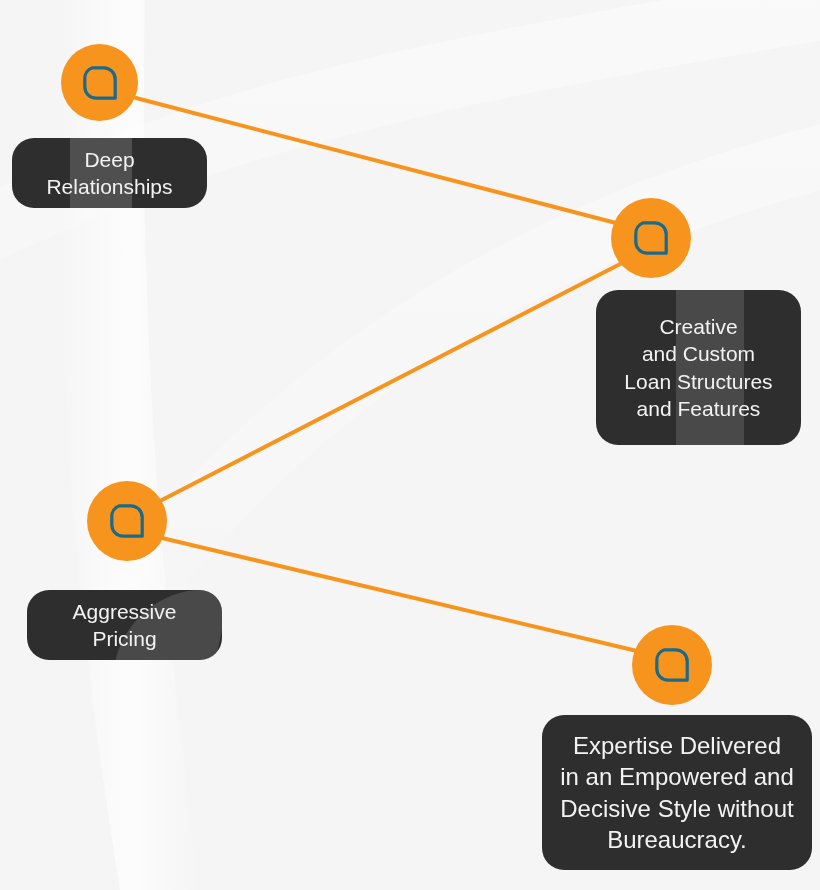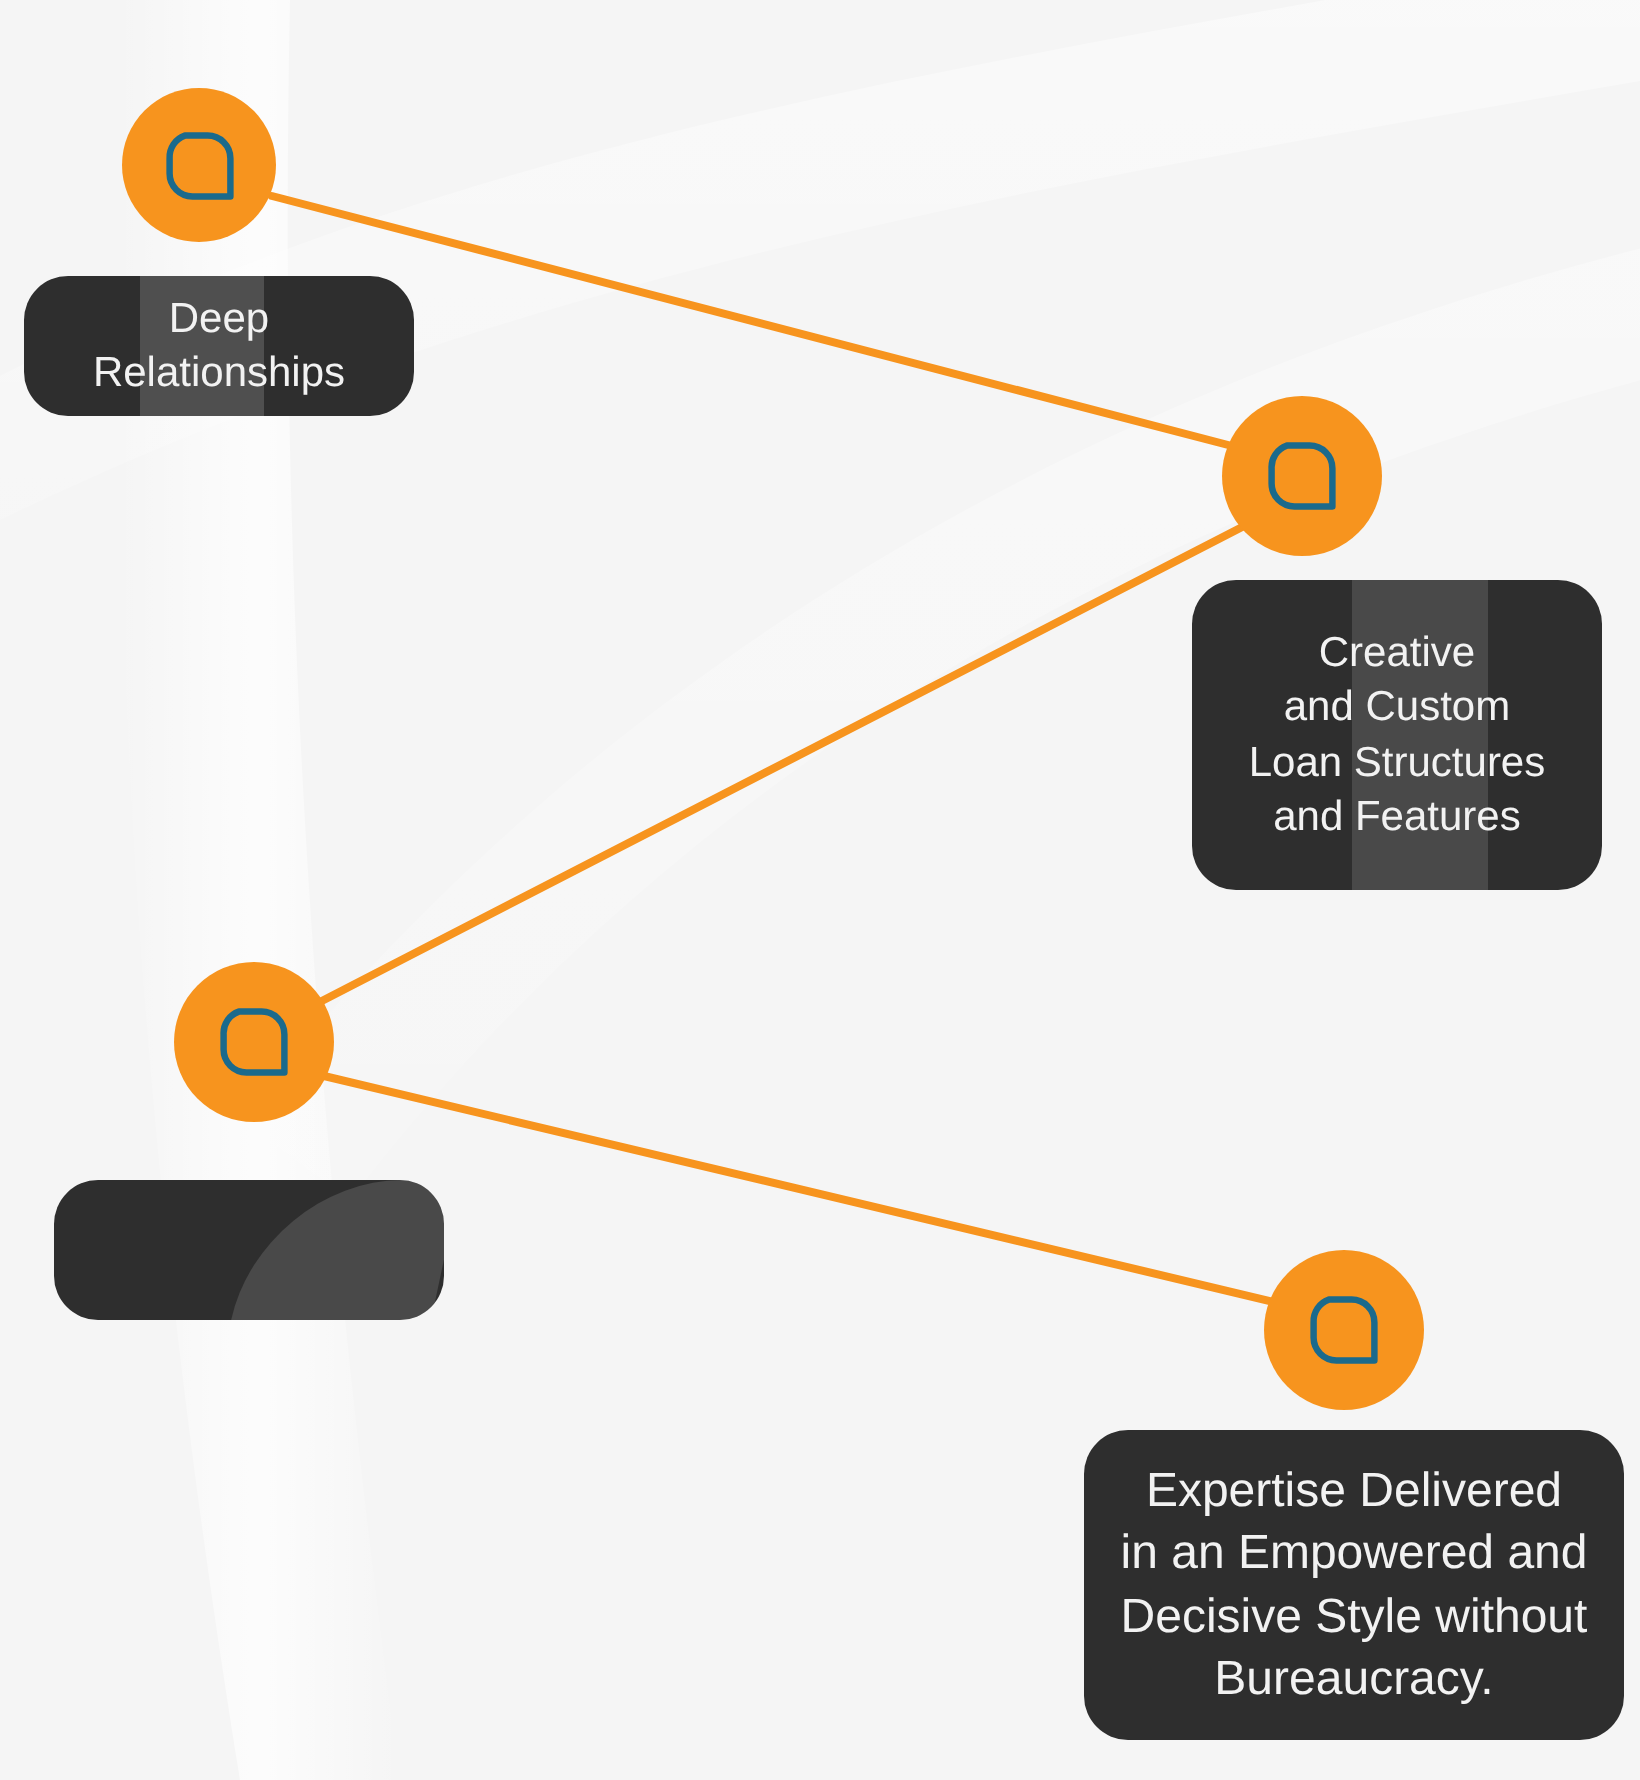--- a/index.html
+++ b/index.html
@@ -185,20 +185,22 @@
 
   <div class="node-group" id="node-aggressive-pricing">
     <div class="node-circle">
       <svg class="node-icon" width="38" height="38" viewBox="0 0 40 40" aria-hidden="true">
         <path d="M 12 4 L 24 4 A 12 12 0 0 1 36 16 L 36 36 L 16 36 A 12 12 0 0 1 4 24 L 4 16 A 12 12 0 0 1 12 4 Z" fill="none" stroke="#1b6a8c" stroke-width="3.4" stroke-linejoin="round"></path>
       </svg>
     </div>
   </div>
   <div class="label-card" id="card-aggressive-pricing">
     <div class="card-sheen"></div>
+    <div class="card-text">Aggressive
+Pricing</div>
   </div>
 
   <div class="node-group" id="node-expertise">
     <div class="node-circle">
       <svg class="node-icon" width="38" height="38" viewBox="0 0 40 40" aria-hidden="true">
         <path d="M 12 4 L 24 4 A 12 12 0 0 1 36 16 L 36 36 L 16 36 A 12 12 0 0 1 4 24 L 4 16 A 12 12 0 0 1 12 4 Z" fill="none" stroke="#1b6a8c" stroke-width="3.4" stroke-linejoin="round"></path>
       </svg>
     </div>
   </div>
   <div class="label-card" id="card-expertise">

